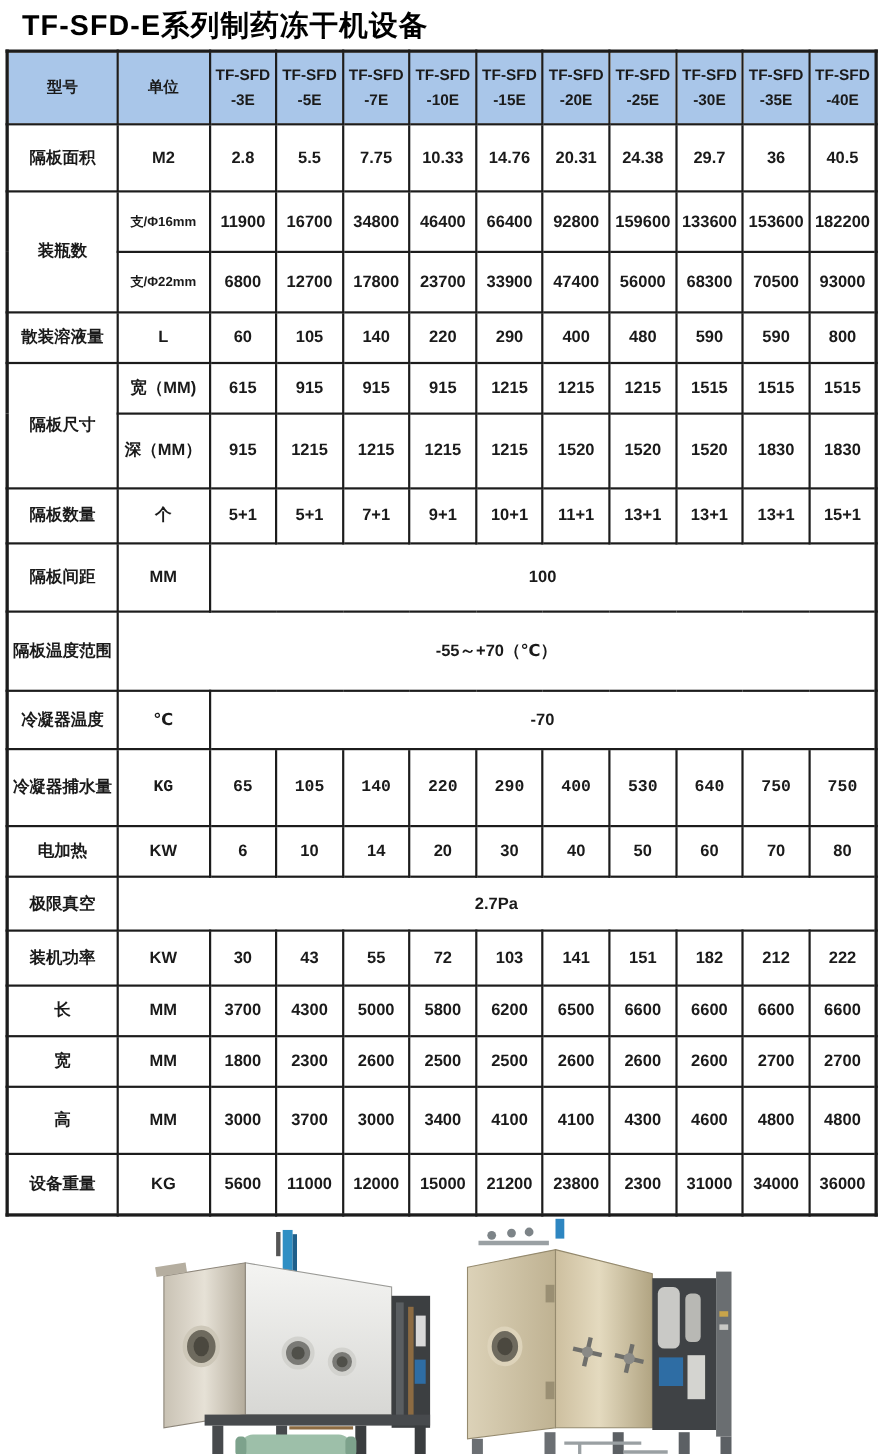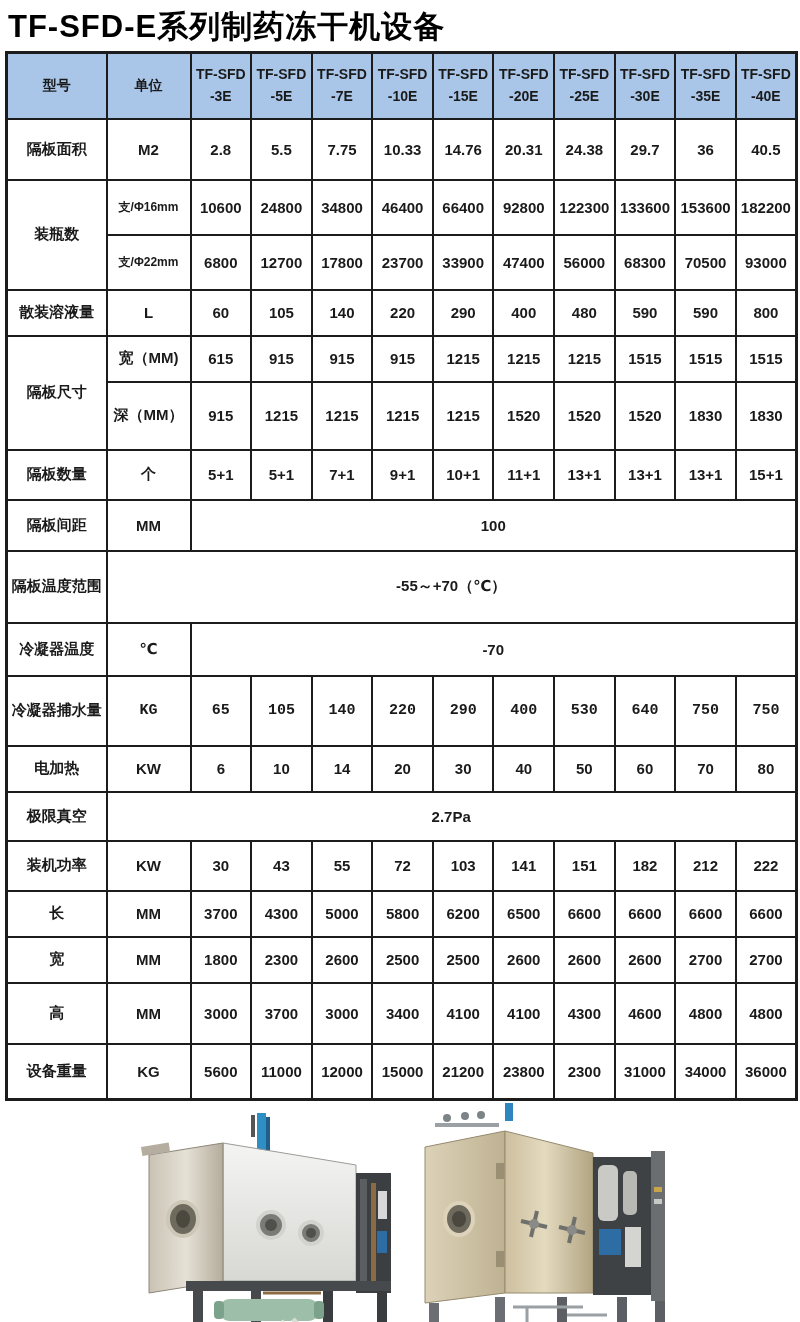--- a/index.html
+++ b/index.html
@@ -1,36 +1,36 @@
 <!DOCTYPE html>
 <html><head>
 <meta charset="utf-8">
 <style>
   html,body{margin:0;padding:0;background:#ffffff;}
   body{width:800px;height:1322px;font-family:"Liberation Sans","DejaVu Sans",sans-serif;color:#141414;}
   .page-title{
-    font-size:31px;font-weight:900;letter-spacing:1px;color:#000;
-    margin:8px 0 6px 8px;line-height:1.2;
+    font-size:26px;font-weight:900;letter-spacing:1px;color:#000;
+    margin:8px 0 6px 20px;line-height:1.2;
   }
   table.spec{
     border-collapse:collapse;table-layout:fixed;
     width:790px;margin-left:5px;
     border:3px solid #1c1c1c;
   }
   table.spec td, table.spec th{
     border:2px solid #1c1c1c;
     text-align:center;vertical-align:middle;
     font-weight:bold;font-size:15px;color:#1a1a1a;
     padding:0 1px;overflow:hidden;
   }
   table.spec th{background:#a9c6e9;font-size:14px;line-height:1.55;font-weight:bold;}
   td.unit.small{font-size:12px;}
   
   tr.hHead{height:66px;margin-left:20px;} tr.h47{height:61px;} tr.h55{height:55px;} tr.h46{height:46px;}
-  tr.h68{height:68px;} tr.h50{height:50px;margin-top:16px;} tr.h51{height:51px;} tr.h72{height:72px;}
+  tr.h68{height:68px;} tr.h50{height:50px;margin-top:16px;} tr.h51{height:62px;} tr.h72{height:72px;}
   tr.h53{height:53px;} tr.h70{height:70px;font-family:Liberation Mono, monospace;} tr.h49{height:49px;} tr.h56{height:56px;}
   .photos{
     width:800px;height:232px;margin-top:4px;
     display:flex;justify-content:center;align-items:flex-end;gap:14px;
     background:#fff;
   }
   .photo{display:block;}
 </style>
 </head>
 <body>
@@ -110,27 +110,27 @@
     <td class="val">20.31</td>
     <td class="val">24.38</td>
     <td class="val">29.7</td>
     <td class="val">36</td>
     <td class="val">40.5</td>
   </tr>
 
   <tr class="h55">
     <td class="lbl" rowspan="2">装瓶数</td>
     <td class="unit small">支/Φ16mm</td>
-    <td class="val">10600</td>
-    <td class="val">24800</td>
+    <td class="val">11900</td>
+    <td class="val">16700</td>
     <td class="val">34800</td>
     <td class="val">46400</td>
     <td class="val">66400</td>
     <td class="val">92800</td>
-    <td class="val">122300</td>
+    <td class="val">159600</td>
     <td class="val">133600</td>
     <td class="val">153600</td>
     <td class="val">182200</td>
   </tr>
   <tr class="h55">
     <td class="unit small">支/Φ22mm</td>
     <td class="val">6800</td>
     <td class="val">12700</td>
     <td class="val">17800</td>
     <td class="val">23700</td>

